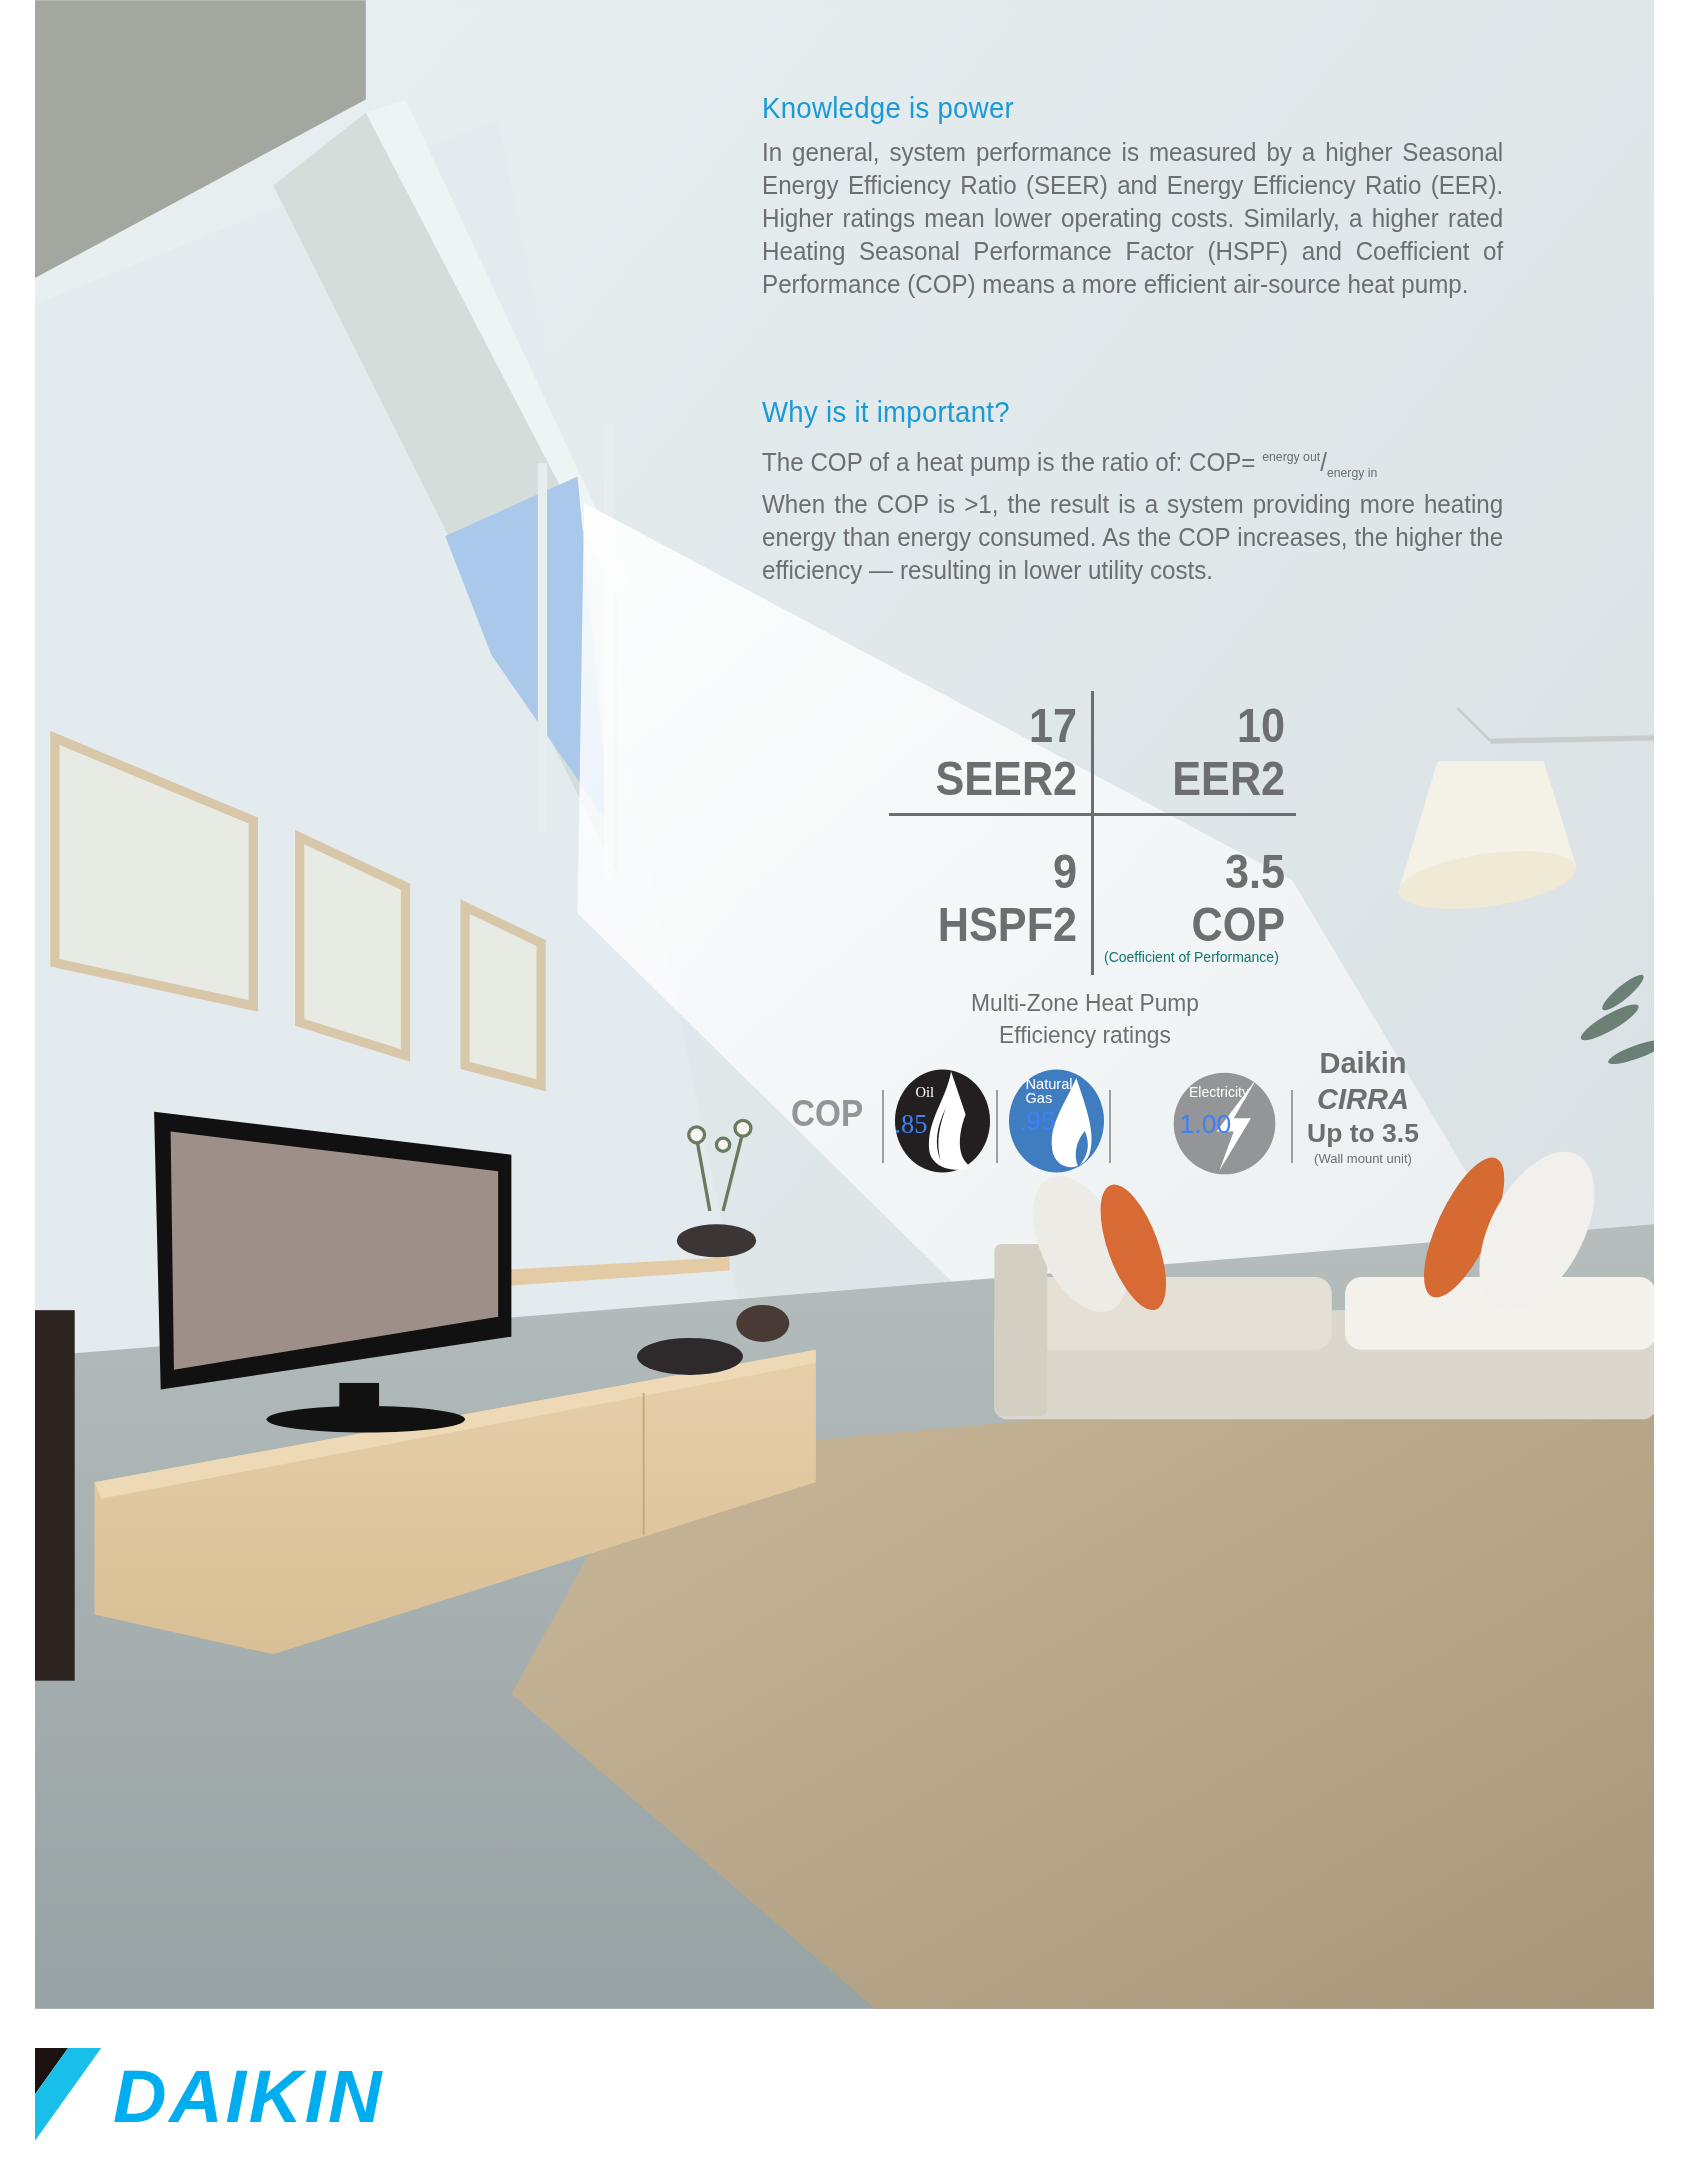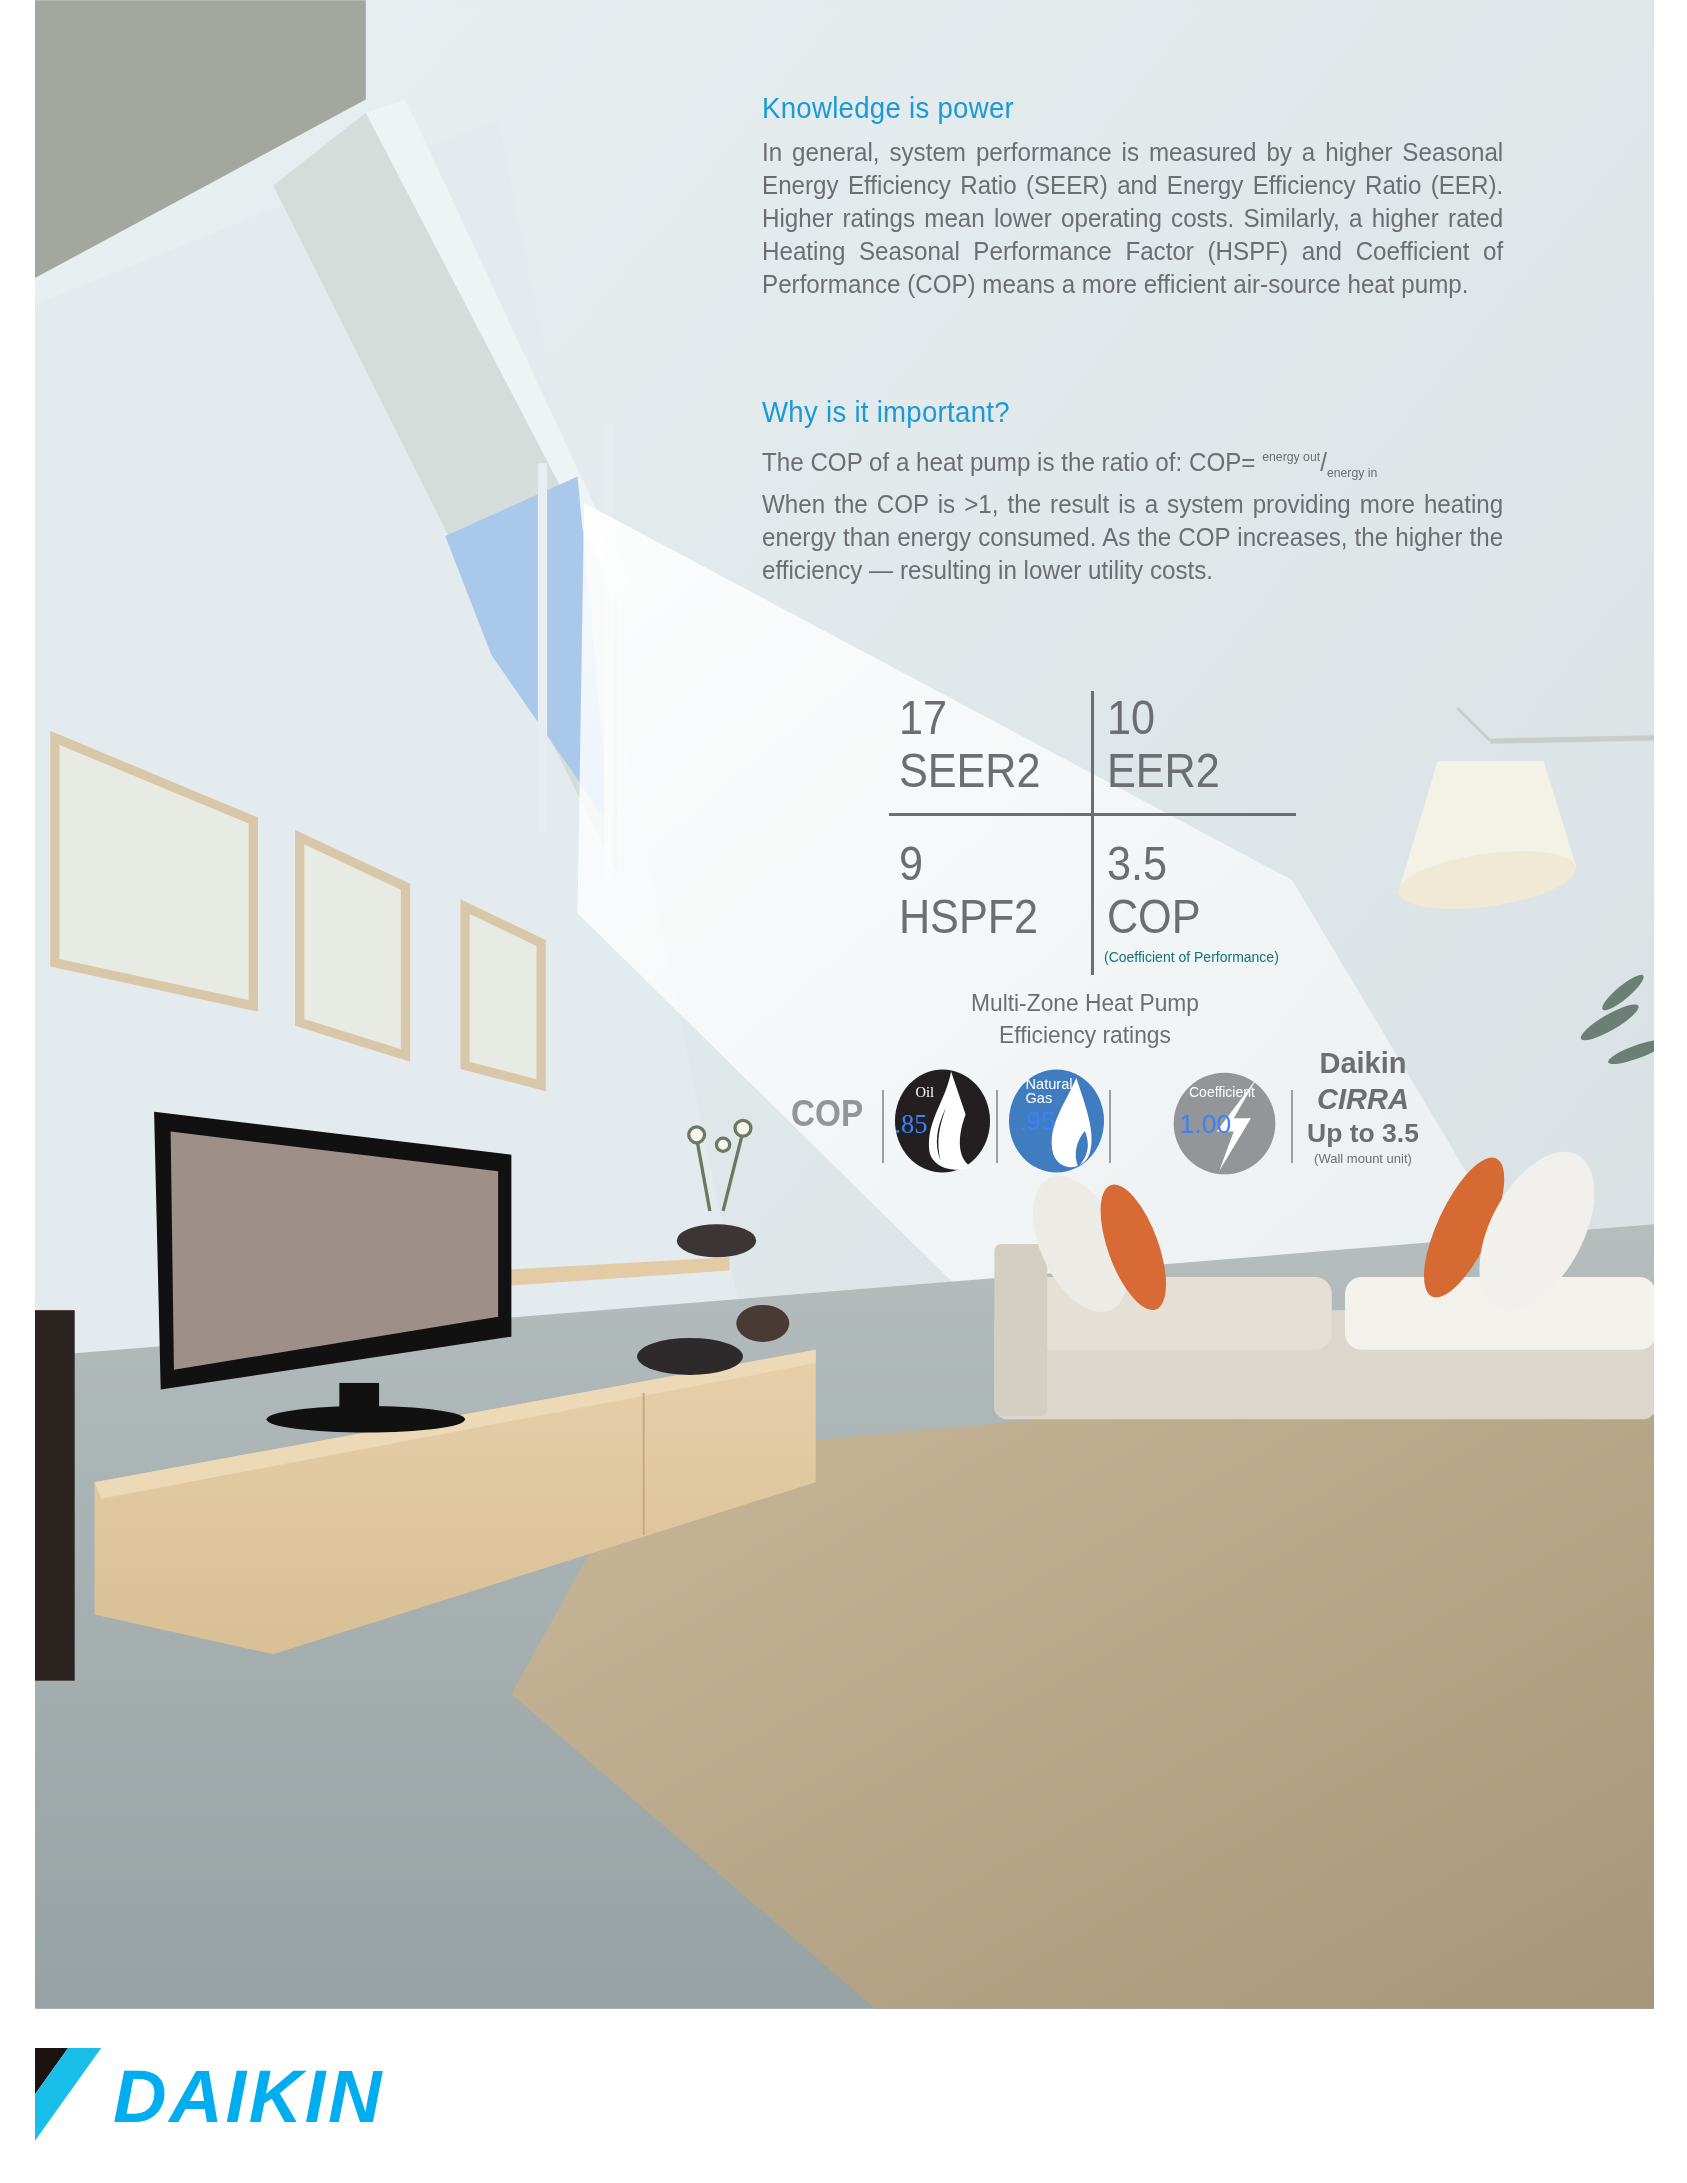--- a/index.html
+++ b/index.html
@@ -4,21 +4,21 @@
 <style>
   html, body { margin:0; padding:0; }
   body { width:1687px; height:2183px; position:relative; background:#ffffff; overflow:hidden; font-family:"Liberation Sans", sans-serif; }
   .photo { position:absolute; left:35px; top:0; width:1619px; height:2009px; overflow:hidden; background:#dfe6e8; }
   .photo svg.scene { position:absolute; left:0; top:0; }
   .copy { position:absolute; left:762px; width:741px; color:#6d6e71; }
   .copy h2 { margin:0; font-weight:normal; color:#1a9ad6; font-size:30px; letter-spacing:0.3px; transform:scaleX(0.92); transform-origin:left; }
   .copy p { margin:0; font-size:26px; line-height:33px; text-align:justify; text-align-last:left; transform:scaleX(0.93); transform-origin:left; width:797px; }
   .copy sup, .copy sub { font-size:13.2px; }
   .grid { position:absolute; left:889px; top:691px; width:407px; height:278px; }
-  .cell { position:absolute; width:198px; text-align:left; color:#6d6e71; font-weight:normal; }
+  .cell { position:absolute; width:198px; text-align:right; color:#6d6e71; font-weight:bold;margin-top:8px; }
   .cell .num { font-size:48px; line-height:53px; display:block; transform:scaleX(0.9); }
   .cell .lbl { font-size:48px; line-height:53px; display:block; transform:scaleX(0.9); }
   .vline { position:absolute; left:202px; top:0; width:3.3px; height:284px; background:#6d6e71; }
   .hline { position:absolute; left:0; top:122px; width:407px; height:3.3px; background:#6d6e71; }
   .subnote { position:absolute; font-size:14px; color:#0f766e; }
   .mz { position:absolute; left:926px; top:987px; width:318px; text-align:center; color:#6d6e71; font-size:24.5px; line-height:32px; transform:scaleX(0.93); }
   .cop-label { position:absolute; left:791px; top:1093px; font-size:37px; font-weight:bold; color:#939598; transform:scaleX(0.9); transform-origin:left; }
   .sep { position:absolute; width:2px; height:73px; background:#9d9fa2; top:1090px; }
   .fuel { position:absolute; }
   .fuel .ftxt { position:absolute; color:#ffffff; font-size:14.6px; line-height:14.6px; }
@@ -201,21 +201,21 @@
   <span class="ftxt" style="left:18.5px; top:9.3px;">Natural</span>
   <span class="ftxt" style="left:18.5px; top:22.5px;">Gas</span>
   <span class="fval" style="left:12px; top:38px;">.95</span>
 </div>
 
 <div class="fuel" style="left:1173px; top:1072px; width:103px; height:103px;">
   <svg width="103" height="103" viewBox="0 0 156 156">
     <circle cx="78" cy="78" r="77" fill="#939598"></circle>
     <polygon points="128,8 92,70 118,70 70,150 92,90 66,90" fill="#ffffff"></polygon>
   </svg>
-  <span class="ftxt" style="left:16px; top:13.2px; font-size:14px;">Coefficient</span>
+  <span class="ftxt" style="left:16px; top:13.2px; font-size:14px;">Electricity</span>
   <span class="fval" style="left:6.6px; top:37px;">1.00</span>
 </div>
 
 <div class="cirra">
   <span class="b1">Daikin</span>
   <span class="b2">CIRRA</span>
   <span class="b3">Up to 3.5</span>
   <span class="b4">(Wall mount unit)</span>
 </div>
 

